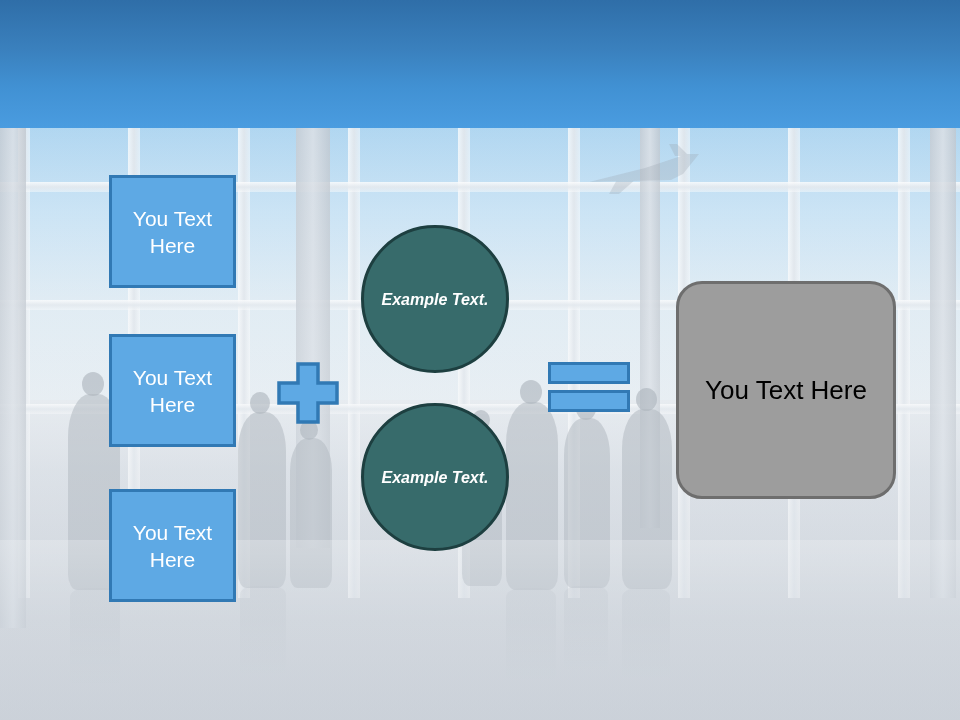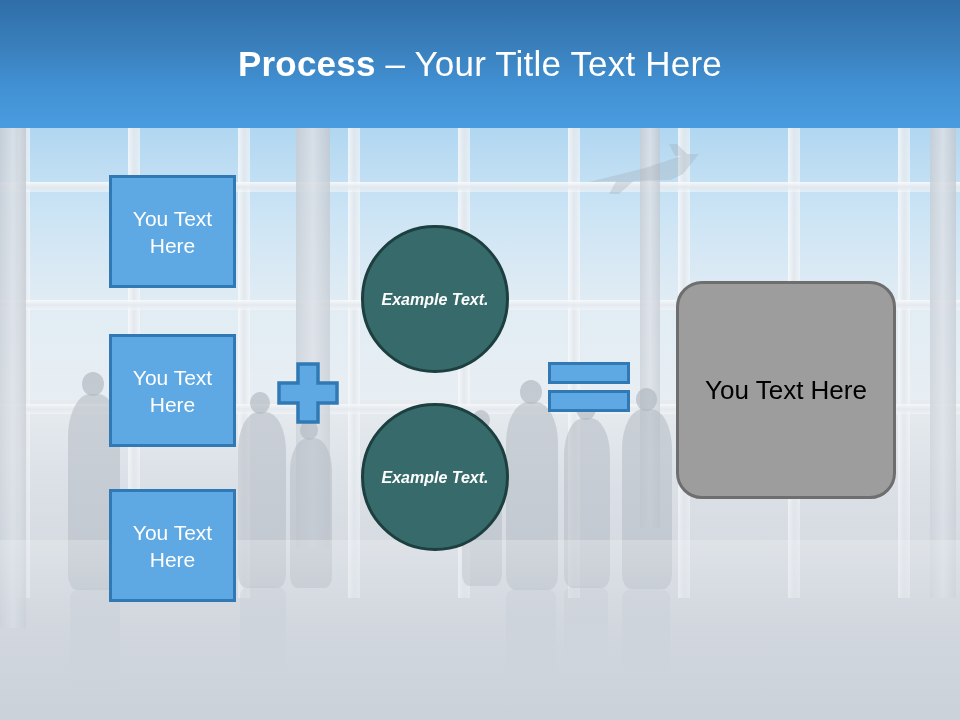--- a/index.html
+++ b/index.html
@@ -216,23 +216,20 @@
     <div class="refl" style="left:240px; top:586px; width:46px; height:88px;"></div>
     <div class="refl" style="left:506px; top:588px; width:50px; height:92px;"></div>
     <div class="refl" style="left:564px; top:586px; width:44px; height:84px;"></div>
     <div class="refl" style="left:622px; top:588px; width:48px; height:90px;"></div>
 
     <div class="bg-floor"></div>
     <div class="bg-wash"></div>
   </div>
 
   <div class="header"></div>
-  <div class="title">
-    <span class="strong">Process</span><span class="rest"> – Your Title Text Here</span>
-  </div>
 
   <div class="inbox b1">
     <span>You Text Here</span>
   </div>
   <div class="inbox b2">
     <span>You Text Here</span>
   </div>
   <div class="inbox b3">
     <span>You Text Here</span>
   </div>

